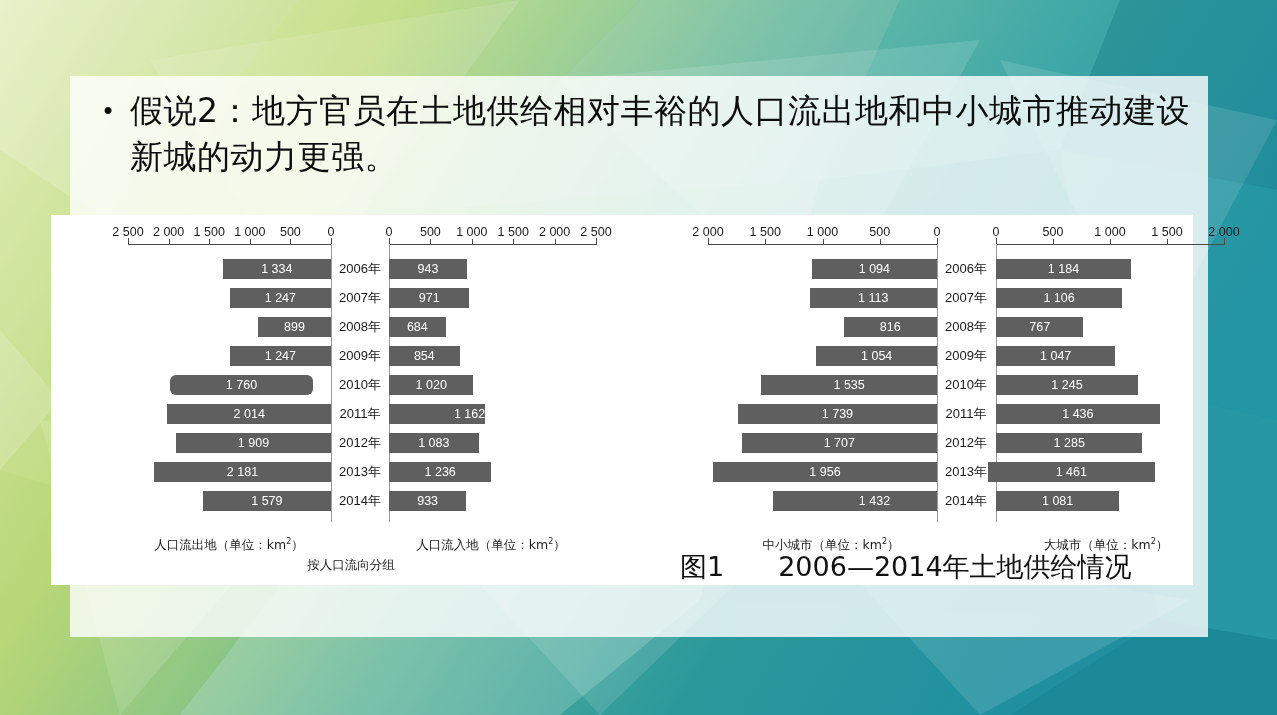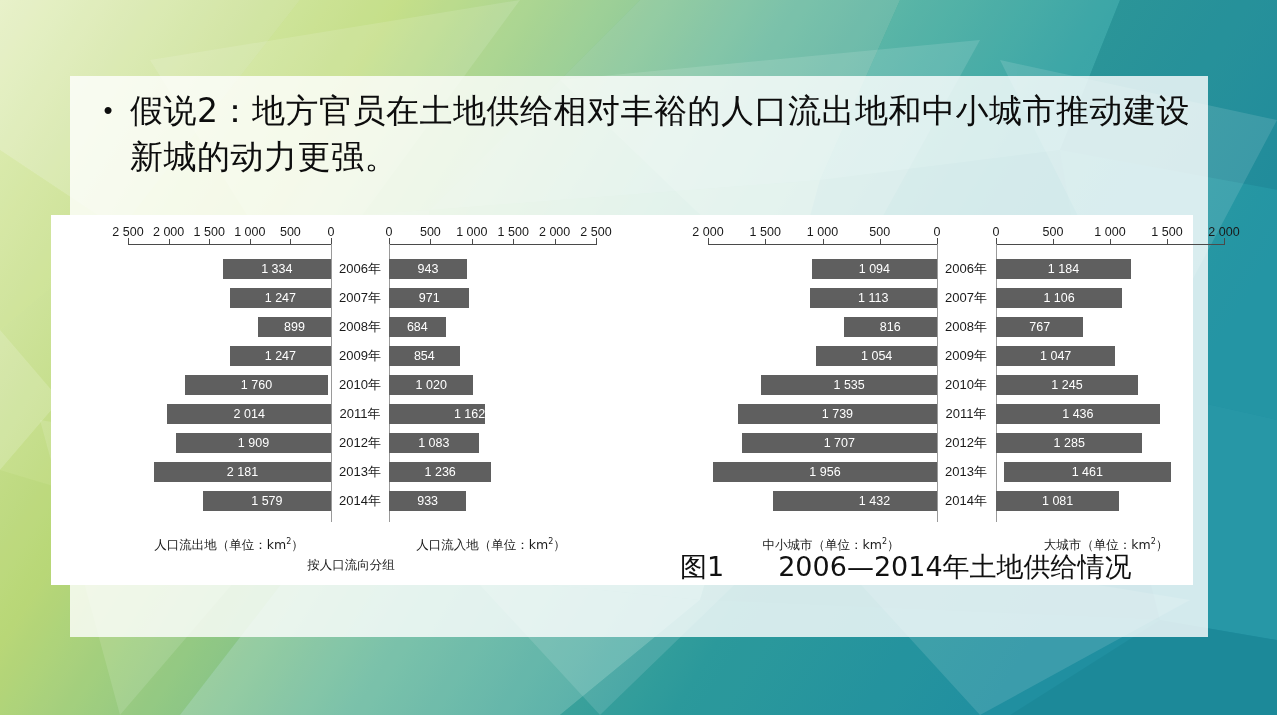--- a/index.html
+++ b/index.html
@@ -251,21 +251,21 @@
         <div class="bar" style="left:207.0012px;width:72.99879999999999px;">899</div>
         <div class="yearlabel" style="left:280px;width:58px;">2008年</div>
         <div class="bar" style="left:338px;width:56.635200000000005px;">684</div>
       </div>
       <div class="row" style="top:127px;">
         <div class="bar" style="left:178.74360000000001px;width:101.2564px;">1 247</div>
         <div class="yearlabel" style="left:280px;width:58px;">2009年</div>
         <div class="bar" style="left:338px;width:70.7112px;">854</div>
       </div>
       <div class="row" style="top:156px;">
-        <div class="bar" style="left:134px;width:142.91199999999998px;">1 760</div>
+        <div class="bar" style="left:119px;width:142.91199999999998px;border-radius:6px;">1 760</div>
         <div class="yearlabel" style="left:280px;width:58px;">2010年</div>
         <div class="bar" style="left:338px;width:84.45599999999999px;">1 020</div>
       </div>
       <div class="row" style="top:185px;padding-left:44px;">
         <div class="bar" style="left:116.4632px;width:163.5368px;">2 014</div>
         <div class="yearlabel" style="left:280px;width:58px;">2011年</div>
         <div class="bar" style="left:338px;width:96.2136px;text-align:right;">1 162</div>
       </div>
       <div class="row" style="top:214px;">
         <div class="bar" style="left:124.98920000000001px;width:155.0108px;">1 909</div>
@@ -345,21 +345,21 @@
         <div class="bar" style="left:345px;width:163.704px;">1 436</div>
       </div>
       <div class="row" style="top:214px;">
         <div class="bar" style="left:90.54849999999999px;width:195.4515px;">1 707</div>
         <div class="yearlabel" style="left:286px;width:58px;">2012年</div>
         <div class="bar" style="left:345px;width:146.48999999999998px;">1 285</div>
       </div>
       <div class="row" style="top:243px;">
         <div class="bar" style="left:62.03800000000001px;width:223.962px;">1 956</div>
         <div class="yearlabel" style="left:286px;width:58px;">2013年</div>
-        <div class="bar" style="left:353px;width:166.554px;">1 461</div>
+        <div class="bar" style="left:337px;width:166.554px;">1 461</div>
       </div>
       <div class="row" style="top:272px;">
         <div class="bar" style="left:122.036px;width:163.964px;padding-left:39px;">1 432</div>
         <div class="yearlabel" style="left:286px;width:58px;">2014年</div>
         <div class="bar" style="left:345px;width:123.234px;">1 081</div>
       </div>
       <div class="side-caption" style="left:90px;top:322px;width:180px;text-align:center;">中小城市（单位：km<sup>2</sup>）</div>
       <div class="side-caption" style="left:365px;top:322px;width:180px;">大城市（单位：km<sup>2</sup>）</div>
     </div>
 

